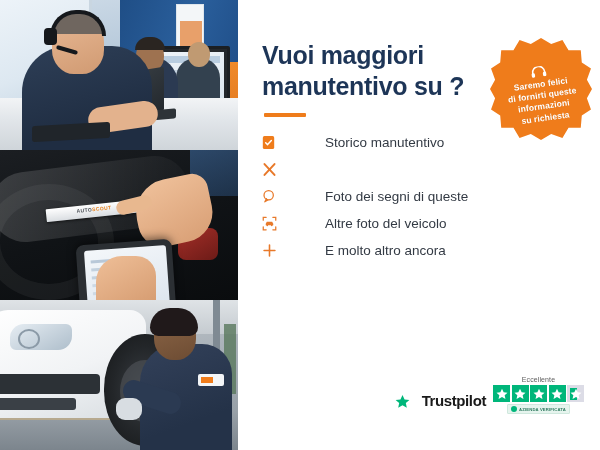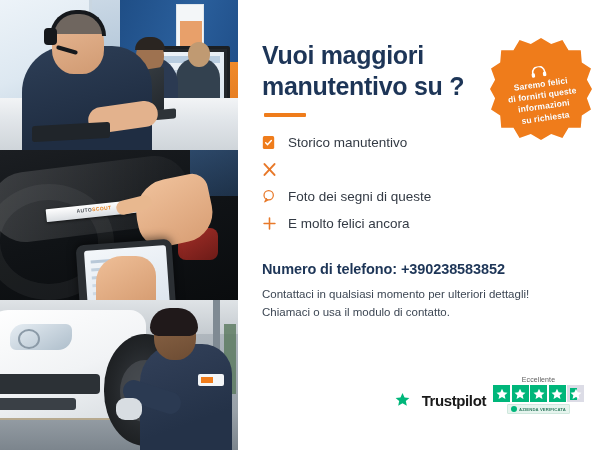--- a/index.html
+++ b/index.html
@@ -181,30 +181,30 @@
   .seal .hs-icon { display:block; margin:0 auto 2px; width:16px; height:11px; }
   .seal .seal-text {
     font-size:8.5px; font-weight:700; color:#ffffff; line-height:1.32;
     letter-spacing:.1px; text-shadow:0 0 1px rgba(0,0,0,.12);
   }
 
   
   .features { margin-top:4px; }
   .feat { display:flex; align-items:center; height:27px; }
   .feat .ic { width:26px; flex:0 0 26px; display:flex; align-items:center; justify-content:flex-start; color:#e8792a; }
-  .feat .lbl { font-size:13.5px; color:#333a44; line-height:1; }
+  .feat .lbl { font-size:13.5px; color:#333a44; line-height:1;margin-left:37px; }
 
   
   .phone-block { margin-top:24px; }
   .phone-line { font-size:14.5px; font-weight:700; color:#1d3557; letter-spacing:-0.1px; }
   .contact-note { margin-top:9px; font-size:11.5px; color:#3d4754; line-height:1.55; }
 
   
   .tp-wrap { position:absolute; right:16px; bottom:36px; display:flex; align-items:flex-end; gap:7px; }
-  .tp-logo { display:flex; align-items:flex-start; gap:12px; padding-bottom:5px; }
+  .tp-logo { display:flex; align-items:flex-end; gap:12px; padding-bottom:5px; }
   .tp-logo .tp-star { width:15px; height:15px; }
   .tp-logo .tp-name { font-size:15px; font-weight:700; color:#191919; letter-spacing:-0.4px; }
   .tp-rating { display:flex; flex-direction:column; align-items:center; }
   .tp-excellent { font-size:7px; color:#5d5d5d; margin-bottom:2px; letter-spacing:.1px; }
   .tp-stars { display:flex; gap:1.5px; }
   .tp-stars .sq { width:17px; height:17px; background:#00b67a; display:flex; align-items:center; justify-content:center; }
   .tp-stars .sq.half { background:#dcdce6; }
   .tp-stars svg { width:12px; height:12px; }
   .tp-verified {
     margin-top:2px; background:#e6f4ee; border:1px solid #cfe8dd;
@@ -332,39 +332,43 @@
       <div class="feat">
         <span class="ic">
           <svg viewBox="0 0 18 18" width="15" height="15">
             <circle cx="8" cy="7.5" r="5.6" fill="none" stroke="#e8792a" stroke-width="1.5"></circle>
             <path d="M5.4 11.6 L3.4 15.4 L7 13.2" fill="none" stroke="#e8792a" stroke-width="1.5" stroke-linecap="round" stroke-linejoin="round"></path>
           </svg>
         </span>
         <span class="lbl">Foto dei segni di queste</span>
       </div>
 
+      <div class="feat">
+        <span class="ic">
+          <svg viewBox="0 0 18 18" width="15" height="15">
+            <path d="M1.5 5 V1.5 H5 M13 1.5 H16.5 V5 M16.5 13 V16.5 H13 M5 16.5 H1.5 V13" fill="none" stroke="#e8792a" stroke-width="1.5" stroke-linecap="round"></path>
+            <path d="M4.5 11 h9 v-1.6 l-1.3 -2.4 h-6.4 L4.5 9.4 Z" fill="#e8792a"></path>
+            <circle cx="6.3" cy="11.4" r="1" fill="#e8792a"></circle>
+            <circle cx="11.7" cy="11.4" r="1" fill="#e8792a"></circle>
+          </svg>
+        </span>
+        <span class="lbl">Altre foto del veicolo</span>
+      </div>
 
       <div class="feat">
         <span class="ic">
           <svg viewBox="0 0 18 18" width="15" height="15">
             <path d="M9 2.5 V15.5 M2.5 9 H15.5" stroke="#e8792a" stroke-width="1.9" stroke-linecap="round"></path>
           </svg>
         </span>
-        <span class="lbl">E molto felici ancora</span>
-      </div>
-
-    </div>
-
-    <div class="phone-block">
-      <div class="phone-line">Numero di telefono: +390238583852</div>
-      <div class="contact-note">
-        <div>Contattaci in qualsiasi momento per ulteriori dettagli!</div>
-        <div>Chiamaci o usa il modulo di contatto.</div>
-      </div>
-    </div>
+        <span class="lbl">E molto altro ancora</span>
+      </div>
+
+    </div>
+
 
     <div class="tp-wrap">
       <div class="tp-logo">
         <svg class="tp-star" viewBox="0 0 24 24">
           <path d="M12 1.5 L15.3 8.6 L23 9.4 L17.3 14.5 L18.9 22 L12 18.1 L5.1 22 L6.7 14.5 L1 9.4 L8.7 8.6 Z" fill="#00b67a"></path>
         </svg>
         <span class="tp-name">Trustpilot</span>
       </div>
       <div class="tp-rating">
         <div class="tp-excellent">Eccellente</div>

